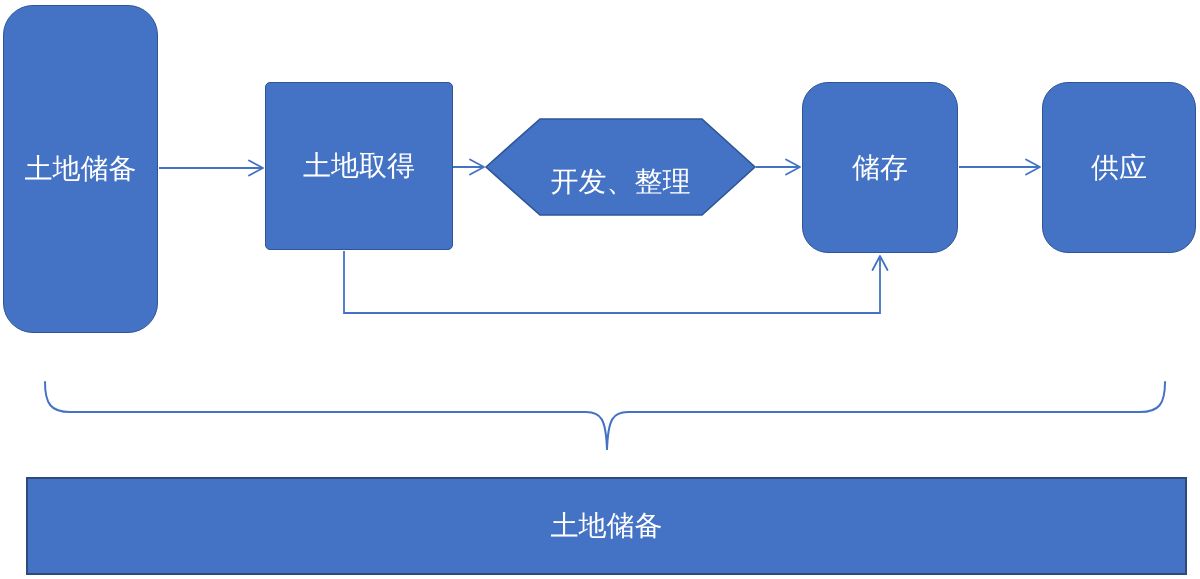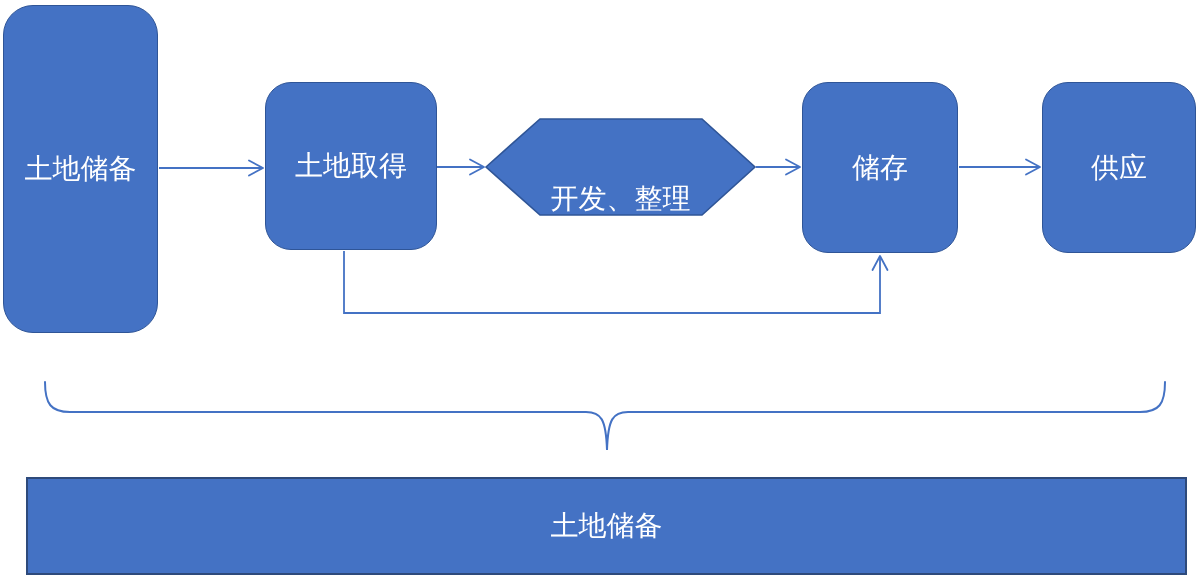--- a/index.html
+++ b/index.html
@@ -63,24 +63,24 @@
     display: flex;
     align-items: center;
     justify-content: center;
     z-index: 1;
     color: var(--text, #ffffff);
     font-size: 28px;
     text-align: center;
     pointer-events: none;
   }
   #node-agency    { left: 3px;    top: 5px;   width: 155px;  height: 328px; border-radius: 30px; }
-  #node-acquisition { left: 265px; top: 82px;  width: 172px;  height: 168px; border-radius: 26px; }
+  #node-acquisition { left: 265px; top: 82px;  width: 188px;  height: 168px; border-radius: 5px; }
   #node-storage   { left: 802px;  top: 82px;  width: 156px;  height: 171px; border-radius: 26px; }
   #node-supply    { left: 1042px; top: 82px;  width: 154px;  height: 171px; border-radius: 26px; }
-  #label-develop  { left: 486px;  top: 137px; width: 269px;  height: 123px; font-family: Liberation Serif, serif; }
+  #label-develop  { left: 486px;  top: 120px; width: 269px;  height: 123px; font-family: Liberation Serif, serif; }
   #footer-bar {
     left: 26px; top: 477px; width: 1161px; height: 98px;
     border: 2.4px solid var(--bar_border, #2E4A7B);
     border-radius: 0;
   }
 </style>
 </head>
 <body>
 
 <div id="canvas">

